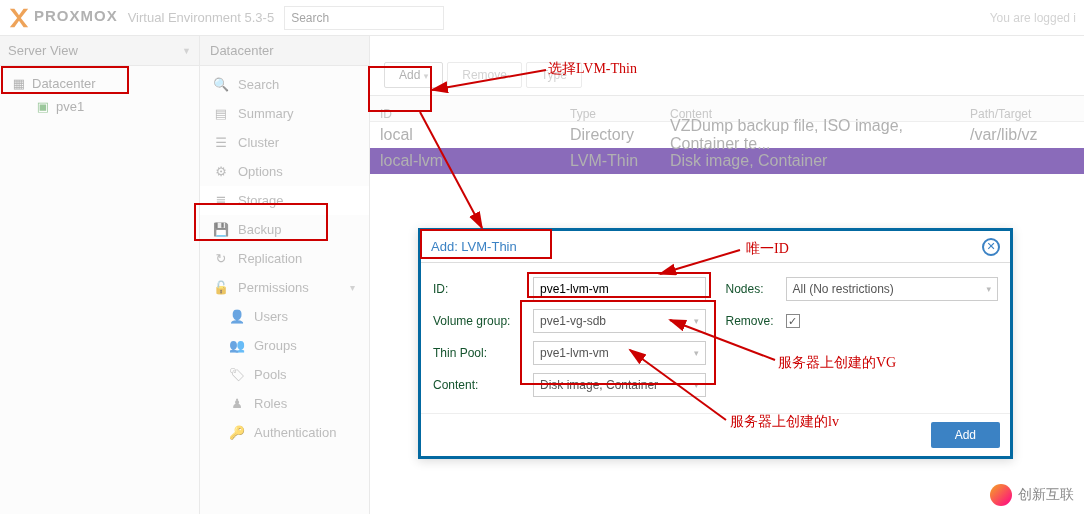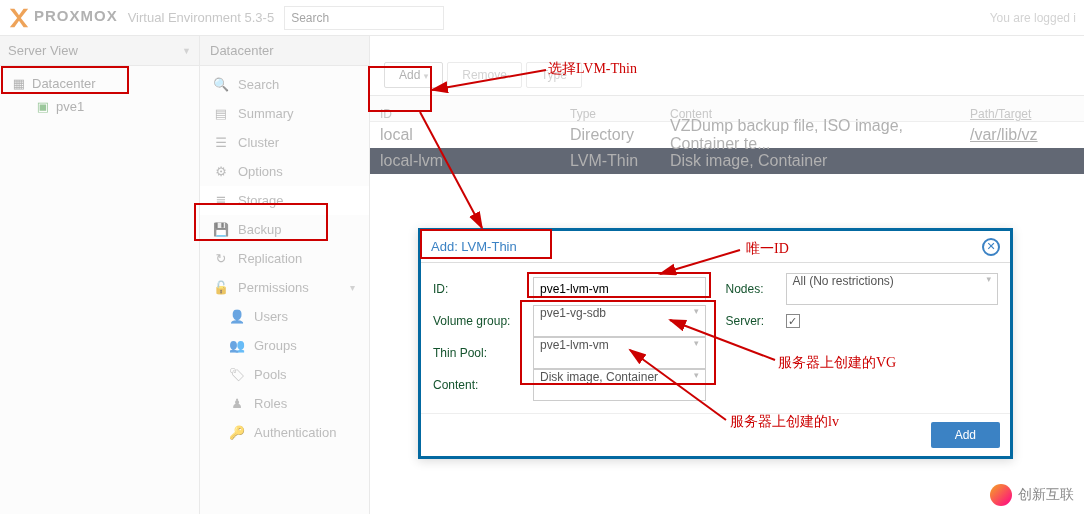--- a/index.html
+++ b/index.html
@@ -33,35 +33,35 @@
 
 .right-col { flex: 1; position: relative; }
 .toolbar { height: 42px; border-bottom: 1px solid #ddd; display: flex; align-items: center; padding: 0 14px; gap: 4px; }
 .btn { border: 1px solid #ccc; background: #fff; padding: 5px 14px; color: #888; font-size: 12px; cursor: pointer; border-radius: 2px; }
 .btn.dis { color: #bbb; border-color: #e0e0e0; }
 .table { width: 100%; }
 .thead { display: flex; border-bottom: 1px solid #e5e5e5; background: #fafafa; color: #aaa; font-size: 12px; height: 26px; align-items: flex-end; }
 .col-id { width: 200px; padding-left: 10px; }
 .col-type { width: 100px; }
 .col-content { width: 300px; }
-.col-path { flex: 1; text-decoration: underline; }
+.col-path { flex: 1; }
 .trow { display: flex; height: 26px; align-items: center; color: #888; font-size: 16px; }
-.trow.sel { background: #0f172a; }
+.trow.sel { background: #4c1d95; }
 
 
 .dialog { position: absolute; left: 418px; top: 228px; width: 595px; background: #fff; border: 3px solid #0369a1; box-shadow: 0 2px 10px rgba(0,0,0,0.15); z-index: 100; }
 .dlg-hdr { height: 32px; display: flex; align-items: center; padding: 0 10px; border-bottom: 1px solid #ddd; color: #3b82c4; font-size: 13px; }
 .close-x { margin-left: auto; width: 18px; height: 18px; border: 2px solid #3b82c4; border-radius: 50%; display: flex; align-items: center; justify-content: center; color: #3b82c4; font-size: 11px; cursor: pointer; }
 .dlg-body { padding: 14px 12px 8px 12px; display: flex; gap: 20px; }
 .form-left { flex: 1; }
 .form-right { flex: 1; }
 .frow { display: flex; align-items: center; margin-bottom: 8px; height: 24px; }
 .flabel { width: 100px; color: #14532d; font-size: 12px; }
 .finput { flex: 1; height: 24px; border: 1px solid #ccc; padding: 0 6px; font-size: 12px; background: #fff; }
-.fcombo { flex: 1; height: 32px; border: 1px solid #ccc; padding: 0 6px; font-size: 12px; background: #fff; display: flex; justify-content: space-between; }
+.fcombo { flex: 1; height: 24px; border: 1px solid #ccc; padding: 0 6px; font-size: 12px; background: #fff; display: flex; align-items: center; justify-content: space-between; }
 .checkbox { width: 14px; height: 14px; border: 1px solid #888; display: inline-flex; align-items: center; justify-content: center; color: #555; font-size: 11px; }
 .dlg-ftr { padding: 8px 10px; display: flex; justify-content: flex-end; border-top: 1px solid #eee; }
 .add-btn { background: #3b82c4; color: #fff; border: none; padding: 6px 24px; font-size: 12px; border-radius: 2px; cursor: pointer; }
 
 
 .anno { position: absolute; color: #c00; font-family: "SimSun", serif; font-size: 14px; z-index: 200; pointer-events: none; }
 .redbox { position: absolute; border: 2px solid #c00; z-index: 150; pointer-events: none; }
 svg.arrow { position: absolute; z-index: 180; pointer-events: none; }
 
 
@@ -230,21 +230,21 @@
     </div>
     <div class="form-right">
       <div class="frow">
           <span class="flabel" style="width:60px">Nodes:</span>
           <div class="fcombo">
             <span>All (No restrictions)</span>
             <span class="caret">▾</span>
           </div>
         </div>
       <div class="frow">
-          <span class="flabel" style="width:60px">Server:</span>
+          <span class="flabel" style="width:60px">Remove:</span>
           <span class="checkbox">✓</span>
         </div>
     </div>
   </div>
   <div class="dlg-ftr">
     <button class="add-btn">Add</button>
   </div>
 </div>
 
 <div class="redbox" style="left:1px; top:66px; width:128px; height:28px;"></div>

